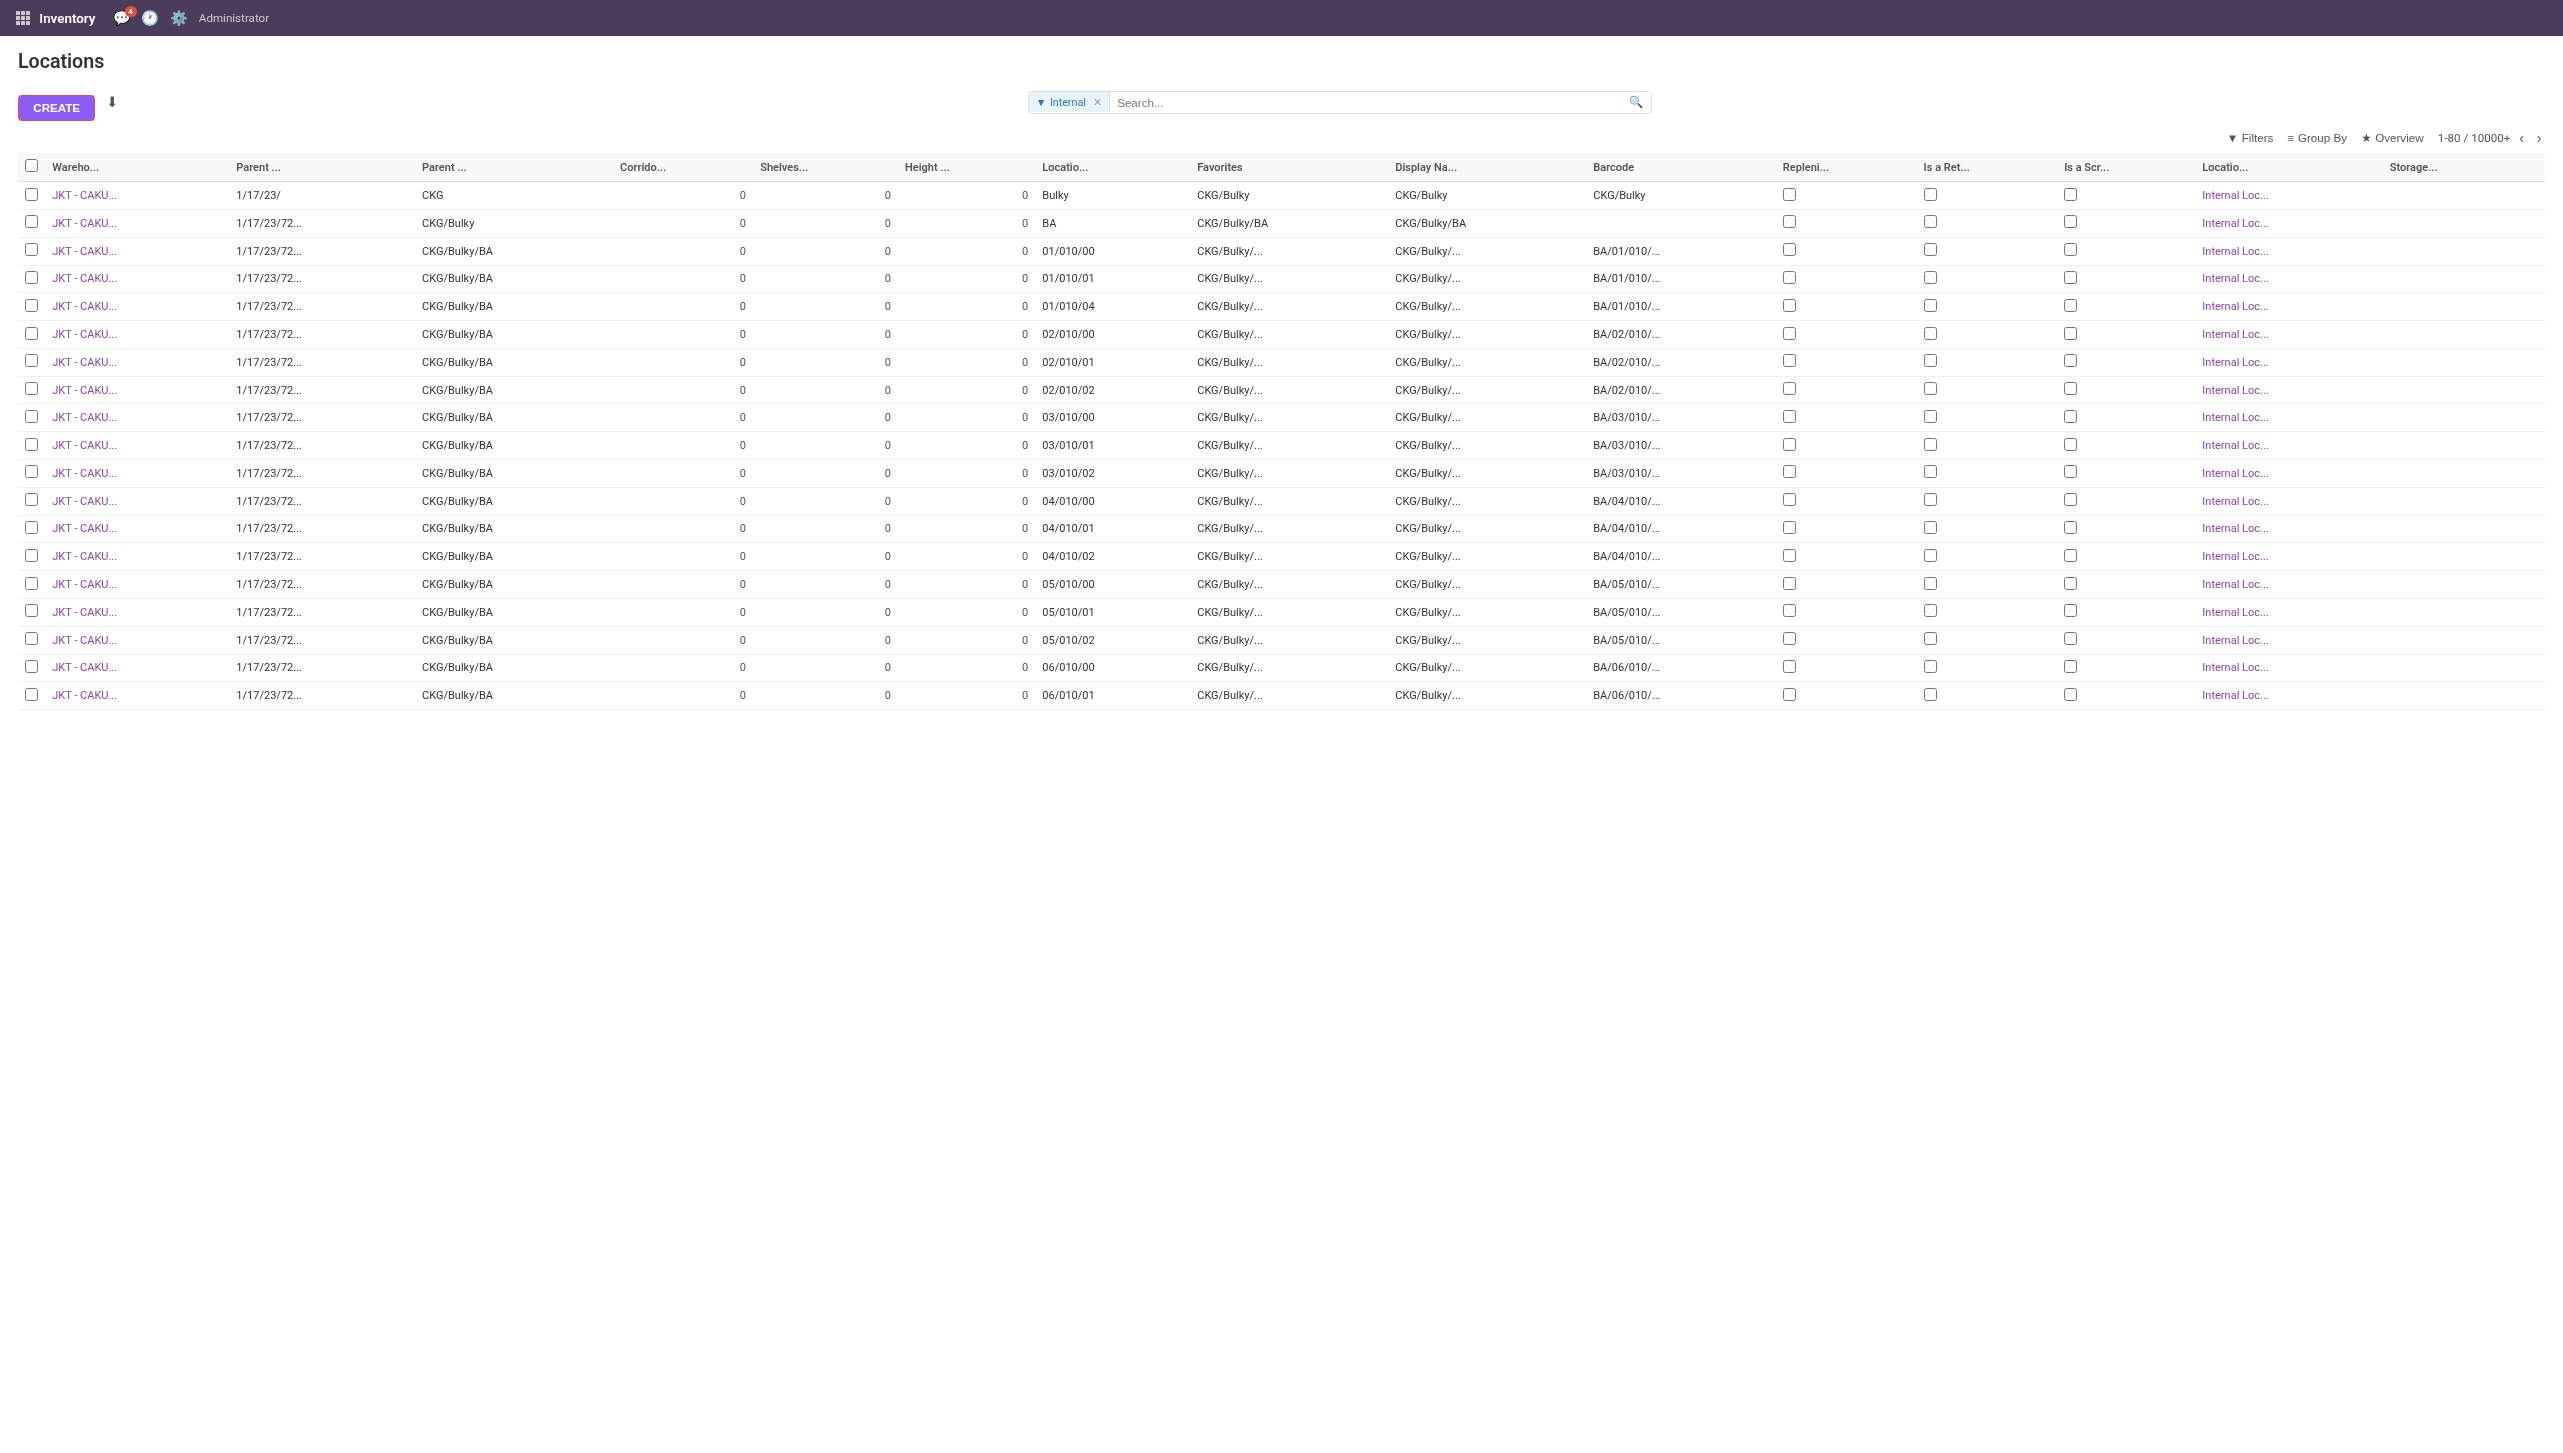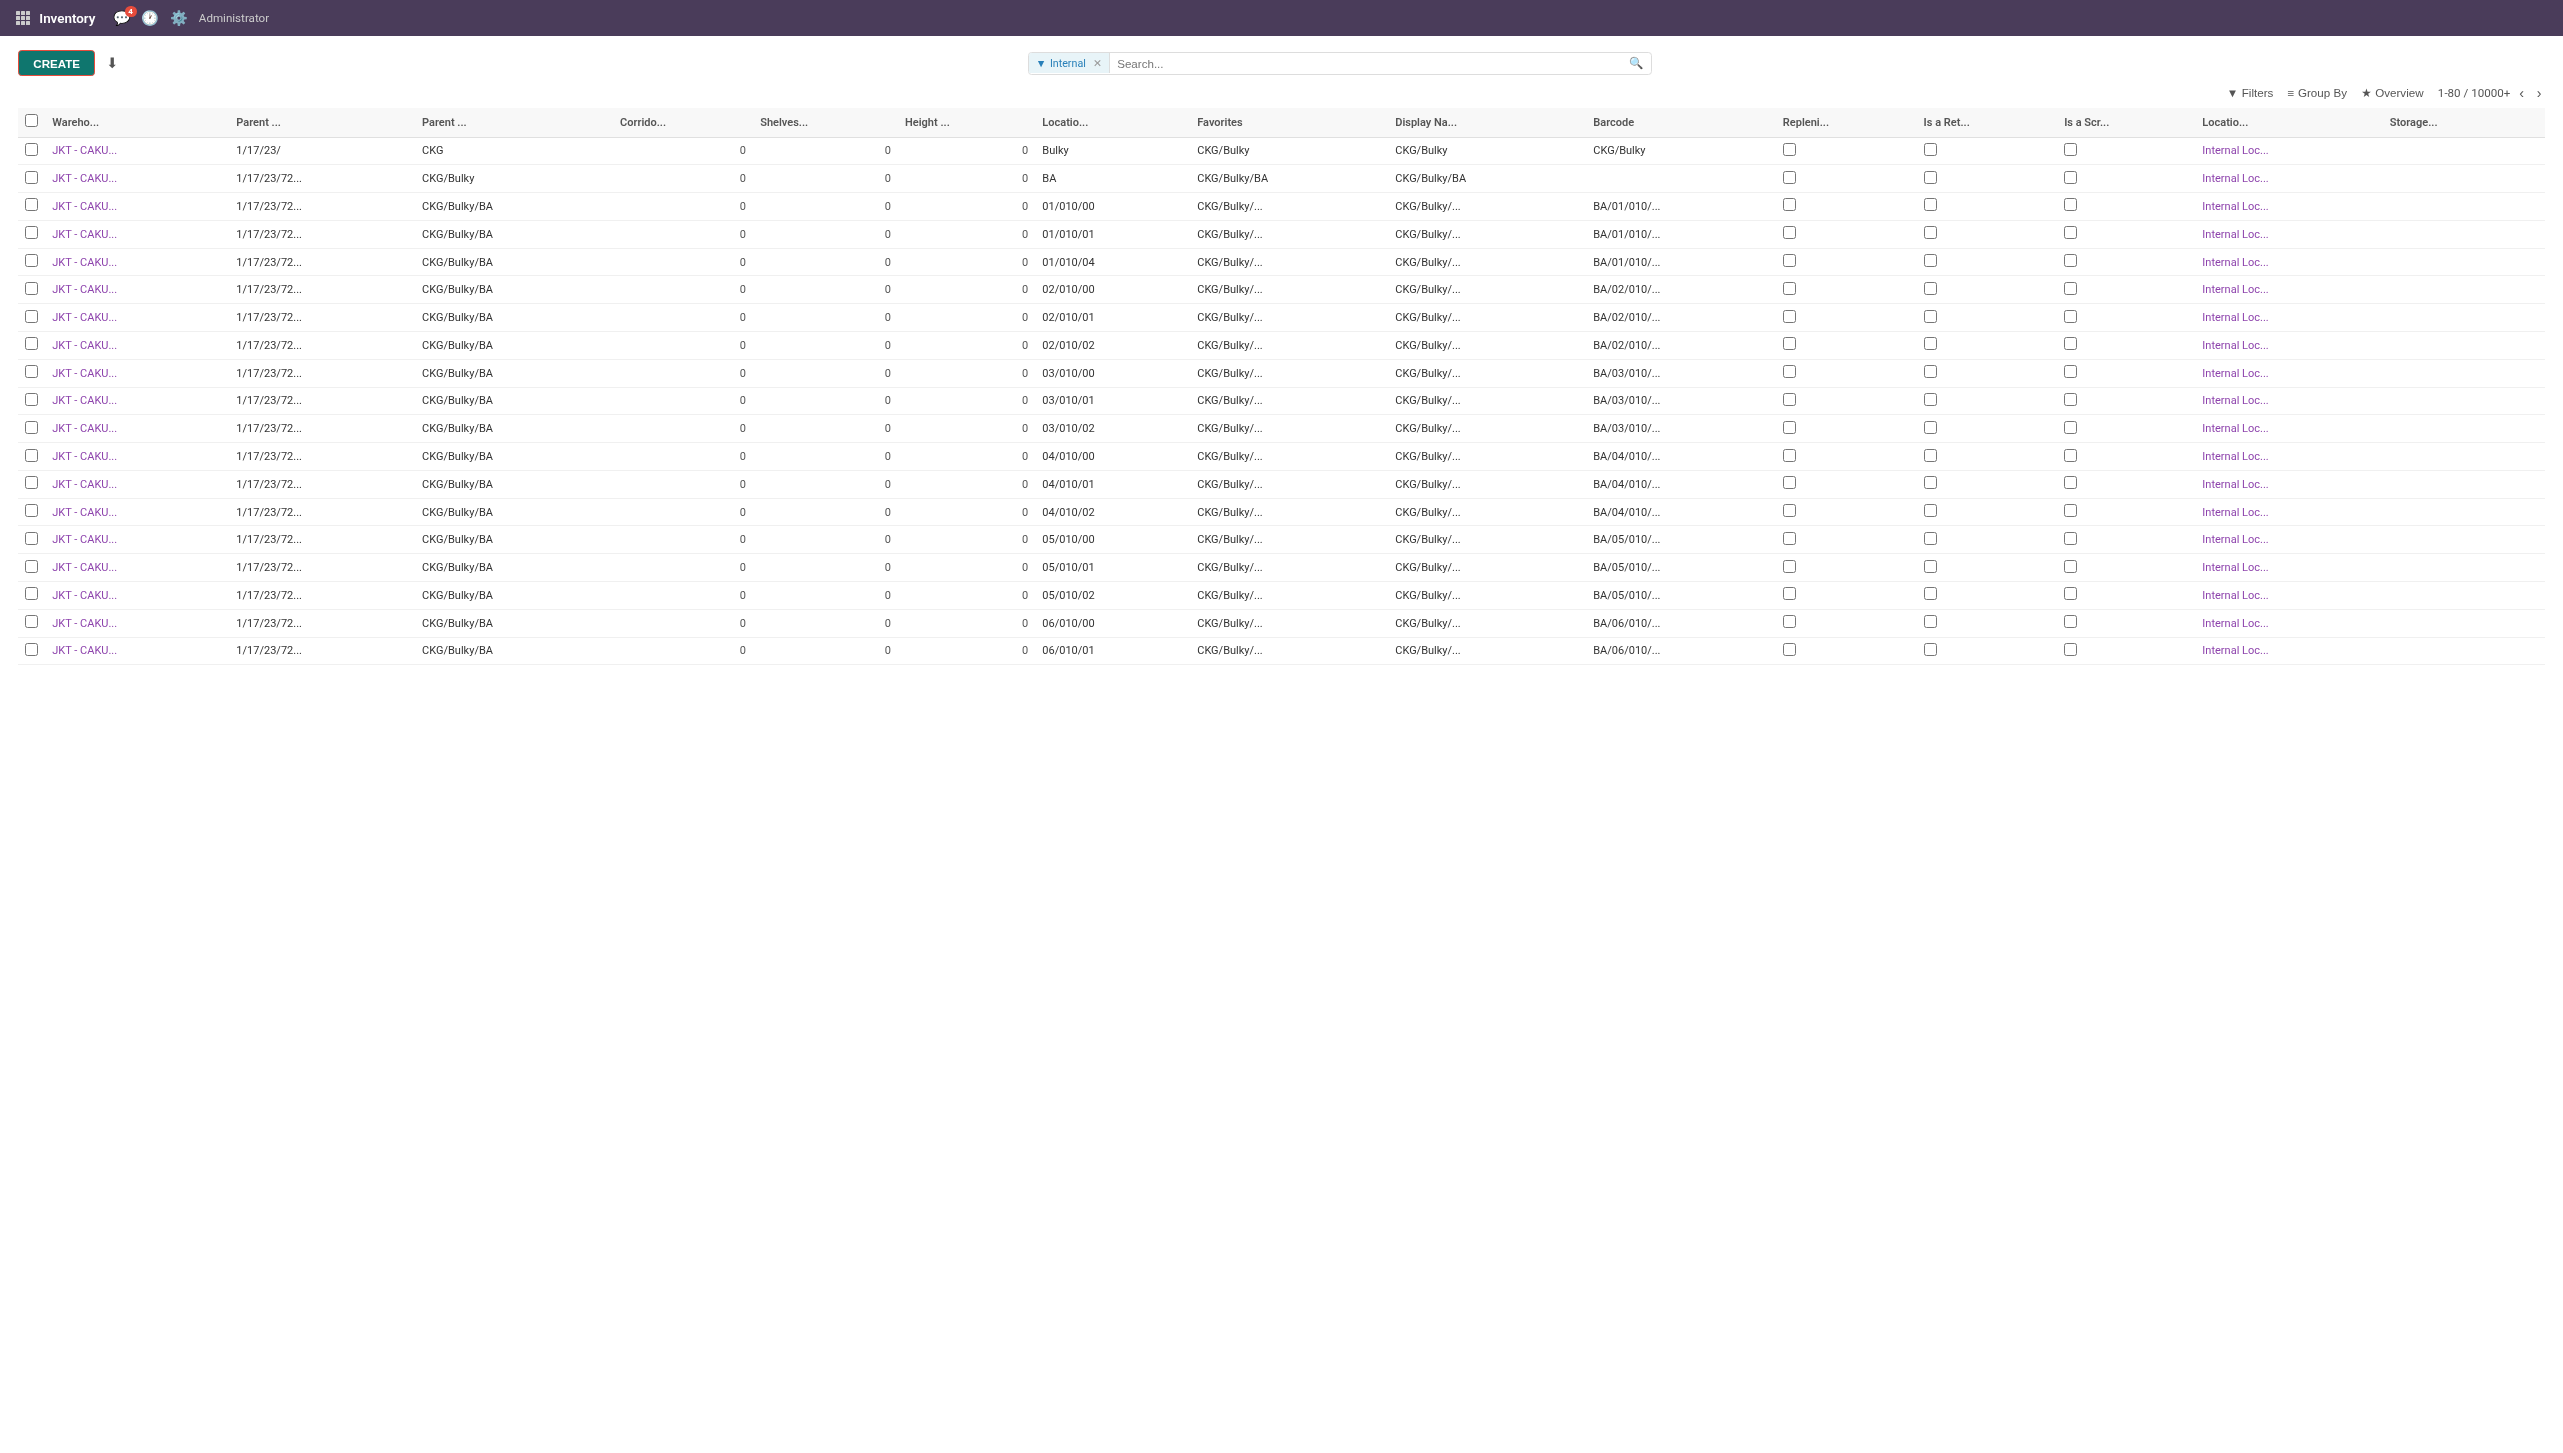--- a/index.html
+++ b/index.html
@@ -33,22 +33,22 @@
       position: absolute; top: -3.6px; right: -5.4px;
       background: #e74c3c; color: #fff; border-radius: 9px;
       font-size: 8px; padding: 0.9px 3.6px; font-weight: 700;
     }
     .topnav-user { color: #ccc; font-size: 11.6px; cursor: pointer; text-align: right; }
 
     
     .page { padding: 14.3px 18px; }
     .page-title { font-size: 19.6px; font-weight: 600; color: #333; margin-bottom: 10.7px; }
     .btn-create {
-      background: #0f766e; color: #fff; border: 1.8px solid #e74c3c;
-      padding: 5.4px 14.3px; border-radius: 3.6px; cursor: pointer; font-size: 11.6px; font-weight: 600;
+      background: #8b5cf6; color: #fff; border: 1.8px solid #e74c3c;
+      padding: 5.4px 14.3px; border-radius: 3.6px; cursor: pointer; font-size: 11.6px; font-weight: 600; margin-top: 11px;
     }
     .btn-icon {
       background: none; border: none; cursor: pointer; color: #555; font-size: 14.3px; padding: 3.6px 5.4px;
     }
     .action-btn {
       display: flex; align-items: center; gap: 3.6px;
       background: none; border: none; cursor: pointer; color: #555; font-size: 11.6px;
     }
     .pagination { display: flex; align-items: center; gap: 5.4px; font-size: 11.6px; color: #555; }
     .pag-btn { background: none; border: none; cursor: pointer; color: #555; font-size: 14.3px; padding: 1.8px 3.6px; }
@@ -111,20 +111,21 @@
       💬
       <span class="topnav-badge">4</span>
     </div>
     <div class="topnav-icon">🕐</div>
     <div class="topnav-icon">⚙️</div>
     <div class="topnav-user">Administrator</div>
   </div>
 </nav>
 
 <div class="page">
+  <h1 class="page-title">Locations</h1>
 
   <div style="display:flex; align-items:center; margin-bottom:7.1px; gap:10.7px;">
 
     <div style="display:flex; align-items:center; gap:5.4px;">
       <button class="btn-create">CREATE</button>
       <button class="btn-icon" title="Export">⬇</button>
     </div>
 
     <div class="top-search-container">
       <div class="search-bar-row">

